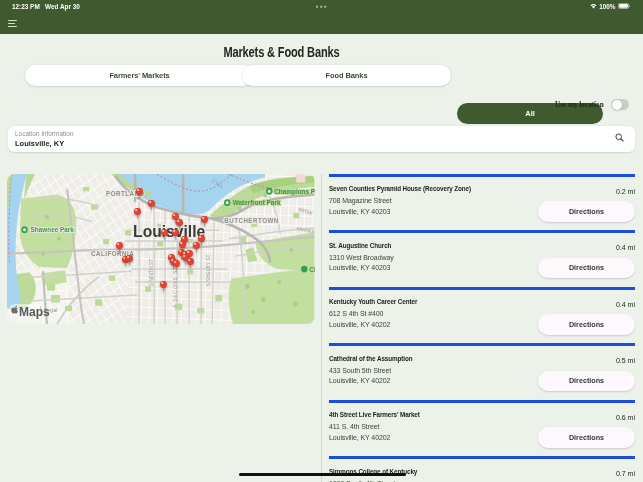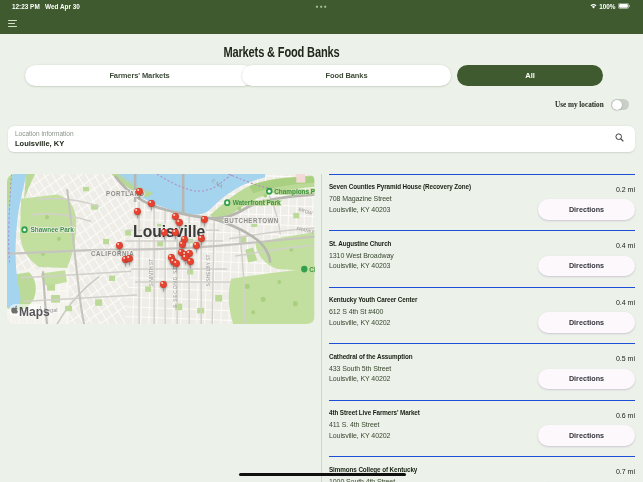--- a/index.html
+++ b/index.html
@@ -34,21 +34,21 @@
   .knob { position:absolute; top:0.5px; left:0.5px; width:10px; height:10px; background:#fff; border-radius:50%;
     box-shadow:0 0.5px 1.5px rgba(0,0,0,0.3); }
 
   
   .search { position:absolute; left:8px; top:126px; width:627px; height:26px; background:#fff; border-radius:6px;
     box-shadow:0 0.5px 1.5px rgba(40,60,30,0.15); }
   .search .lab { position:absolute; left:7px; top:4px; font-size:6.5px; color:#8A938A; }
   .search .val { position:absolute; left:7px; top:13px; font-size:7.5px; font-weight:bold; color:#20281B; }
 
   
-  .item { position:absolute; left:329px; width:306px; border-top:1px solid #1d4ed8; }
+  .item { position:absolute; left:329px; width:306px; border-top:3px solid #1d4ed8; }
   .item .nm { position:absolute; left:0; top:8.7px; font-size:7px; font-weight:bold; color:#161F12; letter-spacing:-0.1px; width:250px; white-space:nowrap; transform:scaleX(0.9); transform-origin:0 50%; }
   .item .a1 { position:absolute; left:0; top:20.6px; font-size:7px; color:#39462F; letter-spacing:-0.1px; }
   .item .a2 { position:absolute; left:0; top:31px; font-size:7px; color:#39462F; letter-spacing:-0.1px; }
   .item .mi { position:absolute; right:0; top:11.3px; font-size:7px; color:#161F12; }
   .item .dir { position:absolute; right:0; top:24.6px; width:97px; height:20.4px; background:#FDF8FB; border-radius:10.2px;
     box-shadow:0 1px 2px rgba(120,90,140,0.28); display:flex; align-items:center; justify-content:center;
     font-size:7.2px; font-weight:bold; color:#34343C; letter-spacing:0px; }
 
   
   .homebar { position:absolute; left:239px; top:473px; width:167px; height:3.2px; background:#101010; border-radius:2px; }
@@ -77,21 +77,21 @@
       <div></div>
       <div></div>
       <div style="margin-bottom:0"></div>
     </div>
 </div>
 
 <div class="pagetitle"><span>Markets &amp; Food Banks</span></div>
 
 <div class="tab" style="left:25px; width:229px;">Farmers' Markets</div>
 <div class="tab" style="left:242px; width:209px;">Food Banks</div>
-<div class="tab sel" style="left:457px; width:146px;">All</div>
+<div class="tab sel" style="left:457px; width:146px;margin-top:38px;">All</div>
 
 <div class="uml">Use my location</div>
 <div class="toggle">
     <div class="knob"></div>
   </div>
 
 <div class="search">
   <div class="lab">Location information</div>
   <div class="val">Louisville, KY</div>
   <svg style="position:absolute; right:11px; top:7px;" width="9" height="9" viewBox="0 0 9 9">

